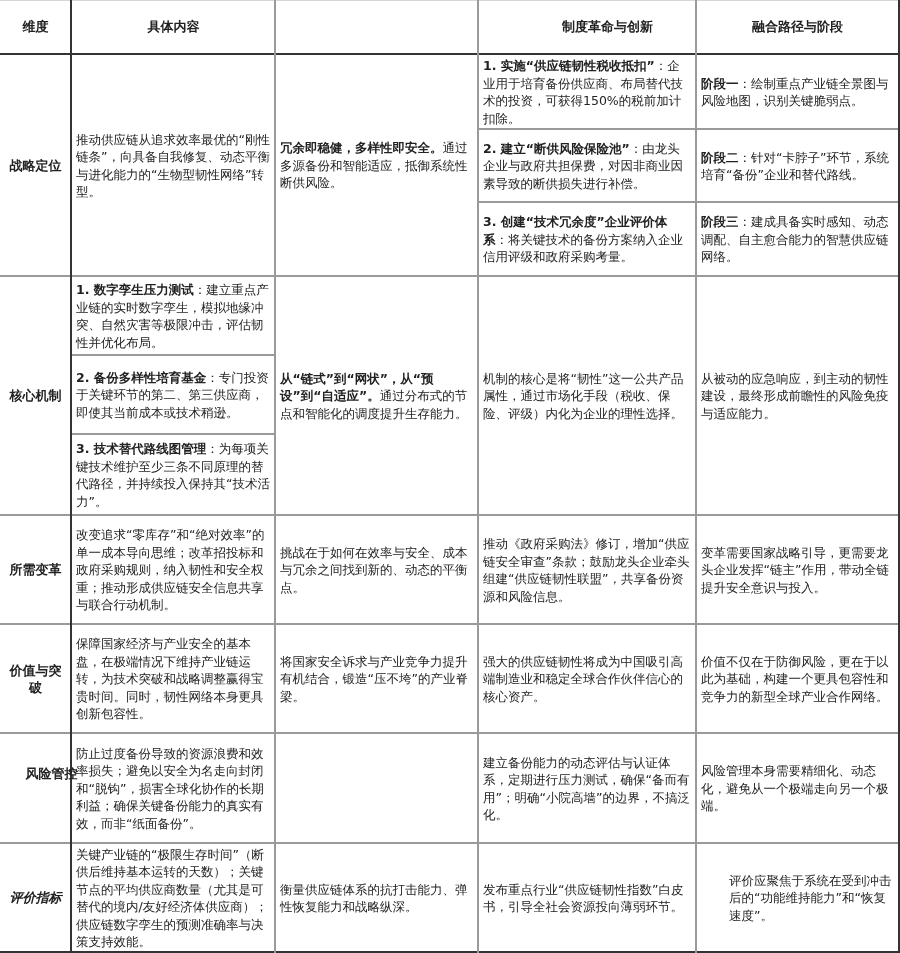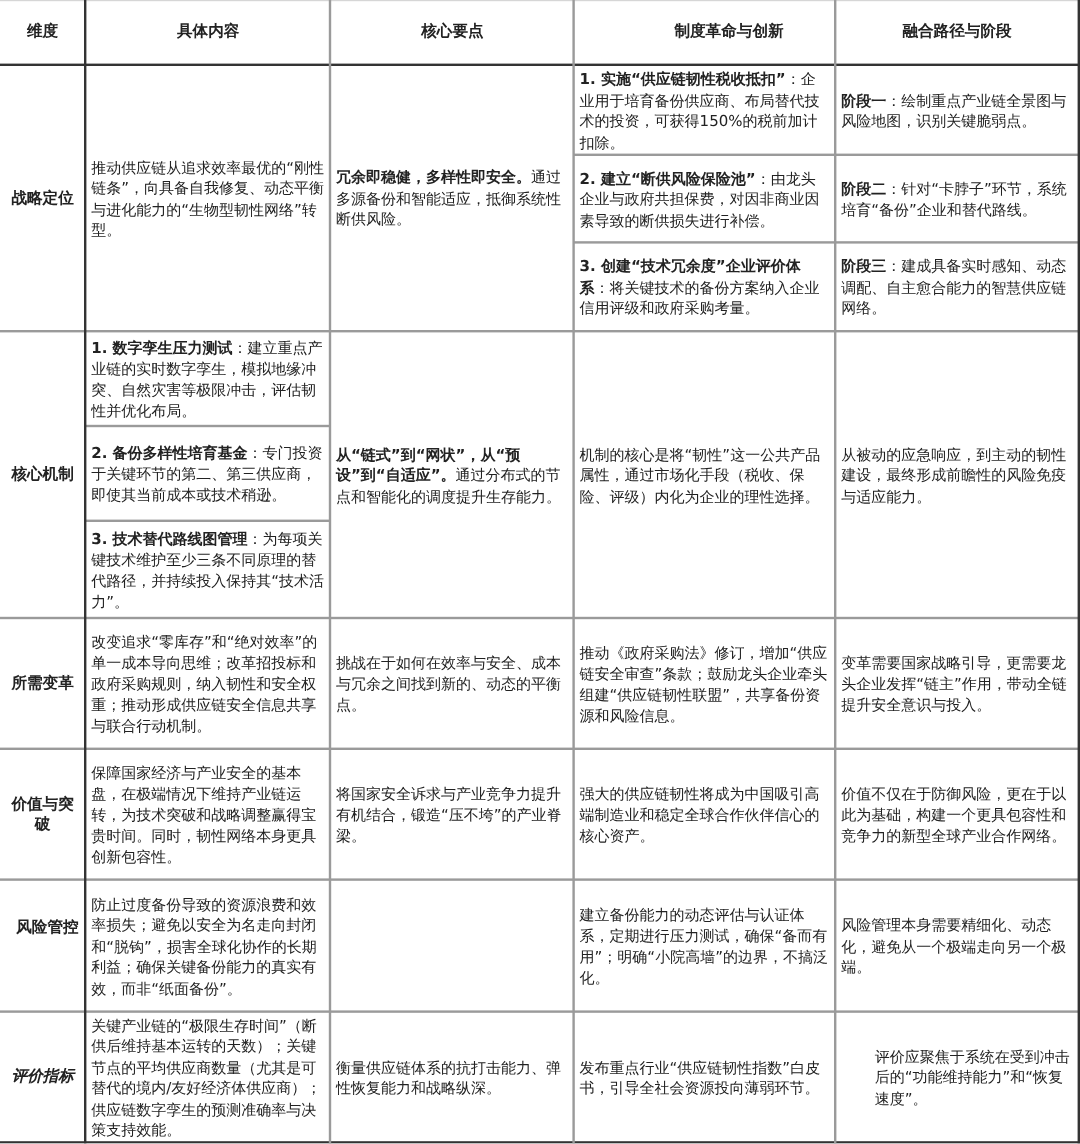--- a/index.html
+++ b/index.html
@@ -41,23 +41,20 @@
   <div class="vline" style="left:274px;"></div>
   <div class="vline" style="left:477px;"></div>
   <div class="vline" style="left:695px;"></div>
   <div class="vline dark" style="left:898px;"></div>
 
   <div class="cell hdr" style="left:0;top:0;width:71px;height:54px;">
       <span class="txt">维度</span>
     </div>
   <div class="cell hdr" style="left:72px;top:0;width:203px;height:54px;">
       <span class="txt">具体内容</span>
-    </div>
-  <div class="cell hdr" style="left:276px;top:0;width:202px;height:54px;">
-      <span class="txt">核心要点</span>
     </div>
   <div class="cell hdr" style="left:479px;top:0;width:217px;height:54px;padding-left:44px;">
       <span class="txt">制度革命与创新</span>
     </div>
   <div class="cell hdr" style="left:697px;top:0;width:201px;height:54px;">
       <span class="txt">融合路径与阶段</span>
     </div>
 
   <div class="cell dim" style="left:0;top:55px;width:71px;height:221px;">
       <span class="txt">战略定位</span>
@@ -134,21 +131,21 @@
   <div class="cell" style="left:276px;top:625px;width:202px;height:108px;">
       <span class="txt">将国家安全诉求与产业竞争力提升有机结合，锻造“压不垮”的产业脊梁。</span>
     </div>
   <div class="cell" style="left:479px;top:625px;width:217px;height:108px;">
       <span class="txt">强大的供应链韧性将成为中国吸引高端制造业和稳定全球合作伙伴信心的核心资产。</span>
     </div>
   <div class="cell" style="left:697px;top:625px;width:201px;height:108px;">
       <span class="txt">价值不仅在于防御风险，更在于以此为基础，构建一个更具包容性和竞争力的新型全球产业合作网络。</span>
     </div>
 
-  <div class="cell dim" style="left:4px;top:734px;width:71px;height:79px;border-radius:11px;">
+  <div class="cell dim" style="left:16px;top:734px;width:71px;height:79px;border-radius:11px;">
       <span class="txt">风险管控</span>
     </div>
   <div class="cell" style="left:72px;top:734px;width:203px;height:109px;">
       <span class="txt">防止过度备份导致的资源浪费和效率损失；避免以安全为名走向封闭和“脱钩”，损害全球化协作的长期利益；确保关键备份能力的真实有效，而非“纸面备份”。</span>
     </div>
   <div class="cell" style="left:479px;top:734px;width:217px;height:109px;">
       <span class="txt">建立备份能力的动态评估与认证体系，定期进行压力测试，确保“备而有用”；明确“小院高墙”的边界，不搞泛化。</span>
     </div>
   <div class="cell" style="left:697px;top:734px;width:201px;height:109px;justify-content:flex-end;">
       <span class="txt">风险管理本身需要精细化、动态化，避免从一个极端走向另一个极端。</span>

